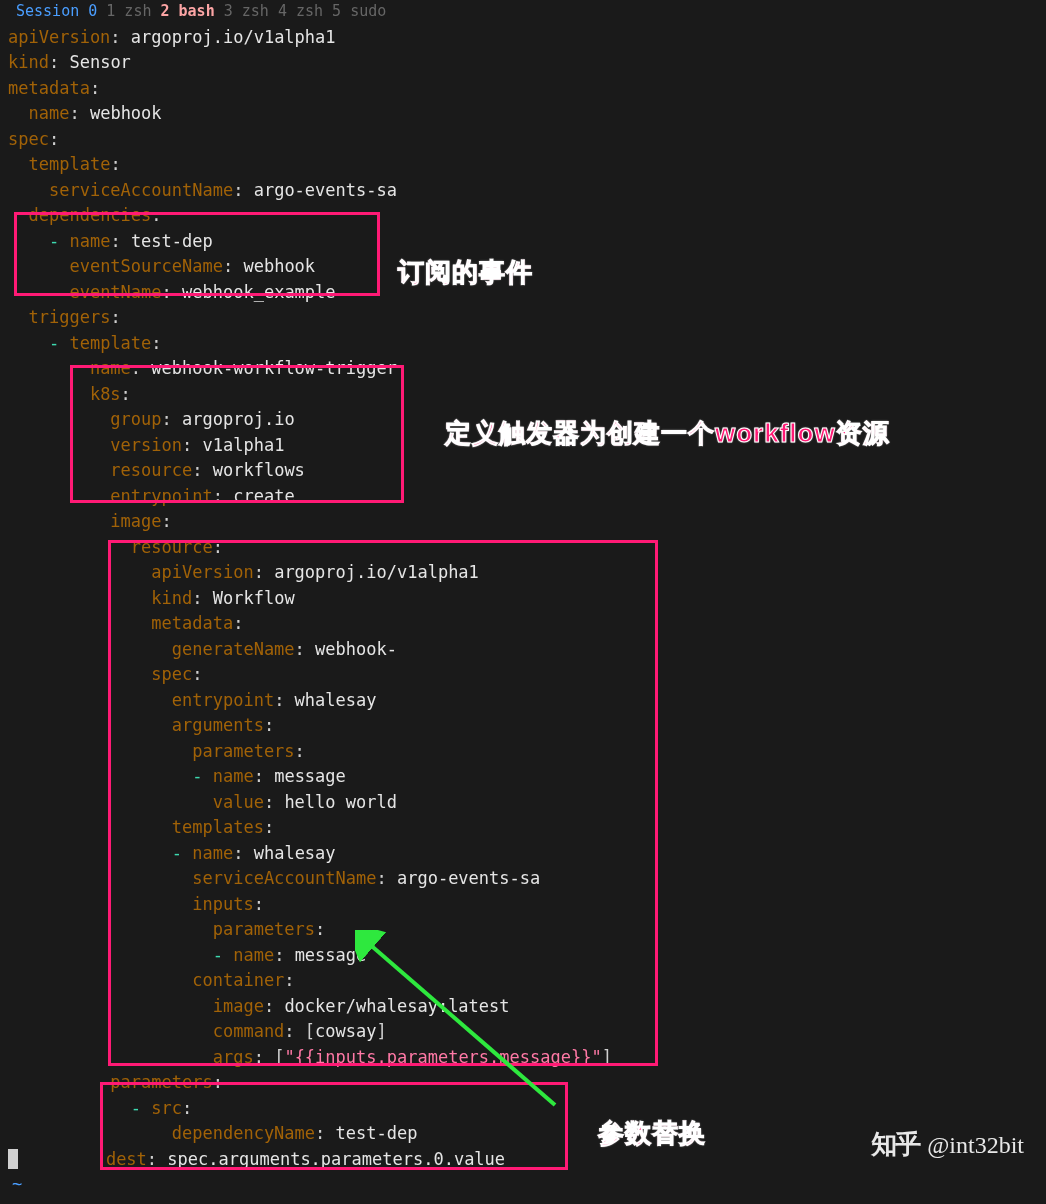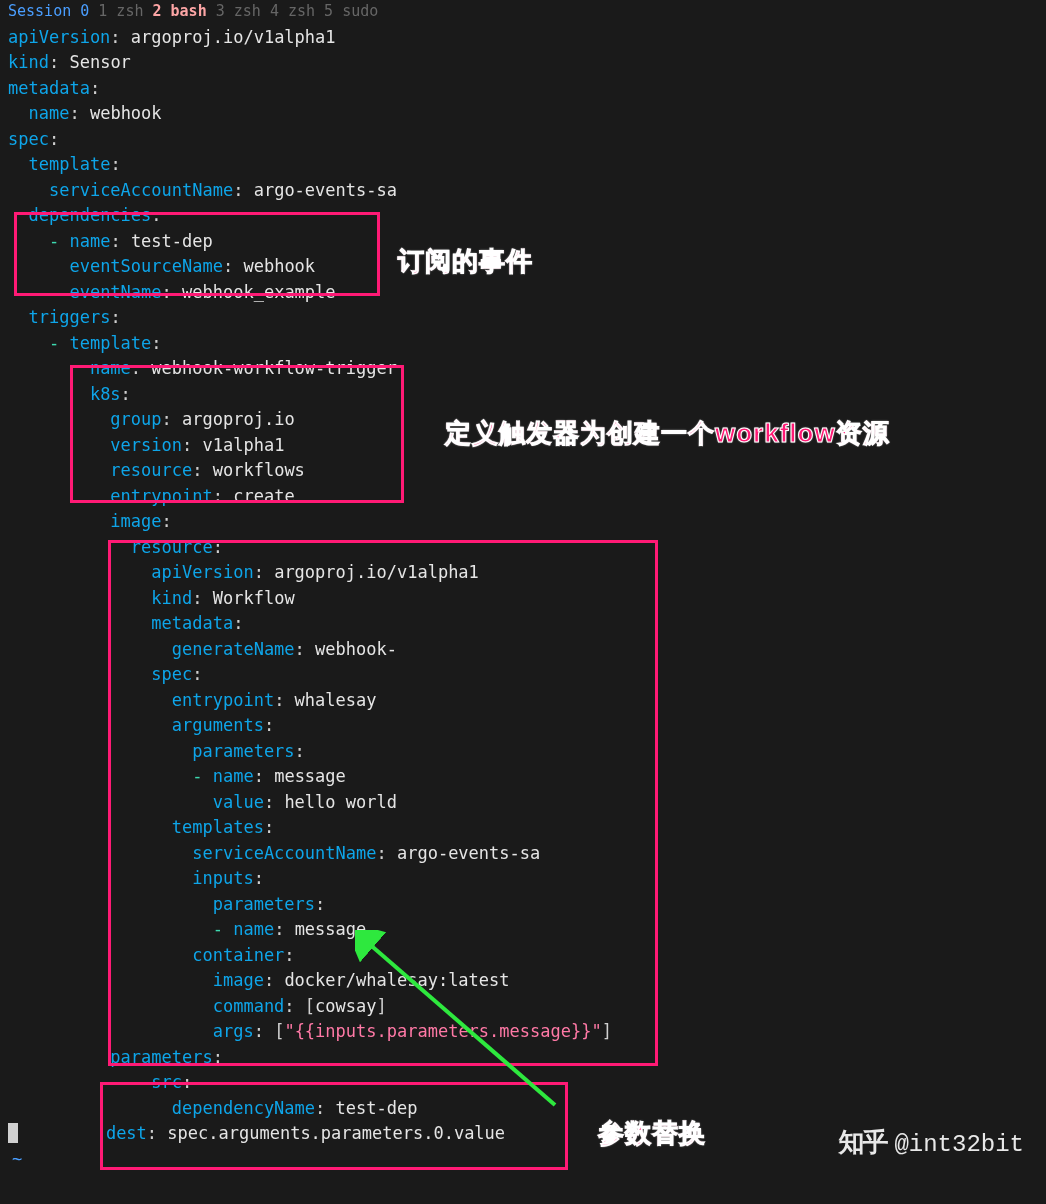--- a/index.html
+++ b/index.html
@@ -17,24 +17,24 @@
   }
   .terminal {
     padding: 0 8px;
     position: relative;
   }
   .tabbar {
     color: #666;
     font-size: 15px;
     padding-bottom: 2px;
   }
-  .tabbar .session { color: #4a9eff; }
+  .tabbar .session { color: #4a9eff; margin-left: 8px; }
   .tabbar .active { color: #fca5a5; font-weight: bold; }
   .line { white-space: pre; }
-  .key { color: #0ea5e9; }
+  .key { color: #a16207; }
   .dash { color: #3dd9b0; }
   .val { color: #e5e5e5; }
   .bracket { color: #d0d0d0; }
   .string { color: #ff79a6; }
   .cursor {
     display: inline-block;
     width: 10px;
     height: 20px;
     background: #d0d0d0;
     vertical-align: text-bottom;
@@ -60,21 +60,21 @@
   .arrow {
     position: absolute;
     pointer-events: none;
   }
 
   .watermark {
     position: absolute;
     right: 22px;
     bottom: 40px;
     color: #e8e8e8;
-    font-family: Liberation Mono, monospace;
+    font-family: Liberation Serif, serif;
     font-size: 24px;
     display: flex;
     align-items: center;
     gap: 8px;
   }
   .zhihu-glyph {
     font-weight: 700;
     font-size: 26px;
     letter-spacing: -2px;
   }
@@ -115,38 +115,39 @@
     <div class="line">              <span class="key">kind</span><span>: </span><span class="val">Workflow</span></div>
     <div class="line">              <span class="key">metadata</span><span>:</span></div>
     <div class="line">                <span class="key">generateName</span><span>: </span><span class="val">webhook-</span></div>
     <div class="line">              <span class="key">spec</span><span>:</span></div>
     <div class="line">                <span class="key">entrypoint</span><span>: </span><span class="val">whalesay</span></div>
     <div class="line">                <span class="key">arguments</span><span>:</span></div>
     <div class="line">                  <span class="key">parameters</span><span>:</span></div>
     <div class="line">                  <span class="dash">- </span><span class="key">name</span><span>: </span><span class="val">message</span></div>
     <div class="line">                    <span class="key">value</span><span>: </span><span class="val">hello world</span></div>
     <div class="line">                <span class="key">templates</span><span>:</span></div>
+    <div class="line">                <span class="dash">- </span><span class="key">name</span><span>: </span><span class="val">whalesay</span></div>
     <div class="line">                  <span class="key">serviceAccountName</span><span>: </span><span class="val">argo-events-sa</span></div>
     <div class="line">                  <span class="key">inputs</span><span>:</span></div>
     <div class="line">                    <span class="key">parameters</span><span>:</span></div>
     <div class="line">                    <span class="dash">- </span><span class="key">name</span><span>: </span><span class="val">message</span></div>
     <div class="line">                  <span class="key">container</span><span>:</span></div>
     <div class="line">                    <span class="key">image</span><span>: </span><span class="val">docker/whalesay:latest</span></div>
     <div class="line">                    <span class="key">command</span><span>: </span><span class="bracket">[</span><span class="val">cowsay</span><span class="bracket">]</span></div>
     <div class="line">                    <span class="key">args</span><span>: </span><span class="bracket">[</span><span class="string">"{{inputs.parameters.message}}"</span><span class="bracket">]</span></div>
     <div class="line">          <span class="key">parameters</span><span>:</span></div>
     <div class="line">            <span class="dash">- </span><span class="key">src</span><span>:</span></div>
     <div class="line">                <span class="key">dependencyName</span><span>: </span><span class="val">test-dep</span></div>
     <div class="line"><span class="cursor"></span>        <span class="key">dest</span><span>: </span><span class="val">spec.arguments.parameters.0.value</span></div>
     <div class="line tilde">~</div>
   </div>
 </div>
 
 <div class="box" style="left:14px; top:212px; width:360px; height:78px;"></div>
-<div class="annotation" style="left:398px; top:242px;">订阅的事件</div>
+<div class="annotation" style="left:398px; top:253px;">订阅的事件</div>
 
 <div class="box" style="left:70px; top:365px; width:328px; height:132px;"></div>
 <div class="annotation" style="left:432px; top:414px;margin-left:13px;">定义触发器为创建一个workflow资源</div>
 
 <div class="box" style="left:108px; top:540px; width:544px; height:520px;"></div>
 
 <div class="box" style="left:100px; top:1082px; width:462px; height:82px;"></div>
 <div class="annotation" style="left:598px; top:1102px;margin-top:12px;">参数替换</div>
 
 <svg class="arrow" style="left:355px; top:930px;" width="220" height="190">

